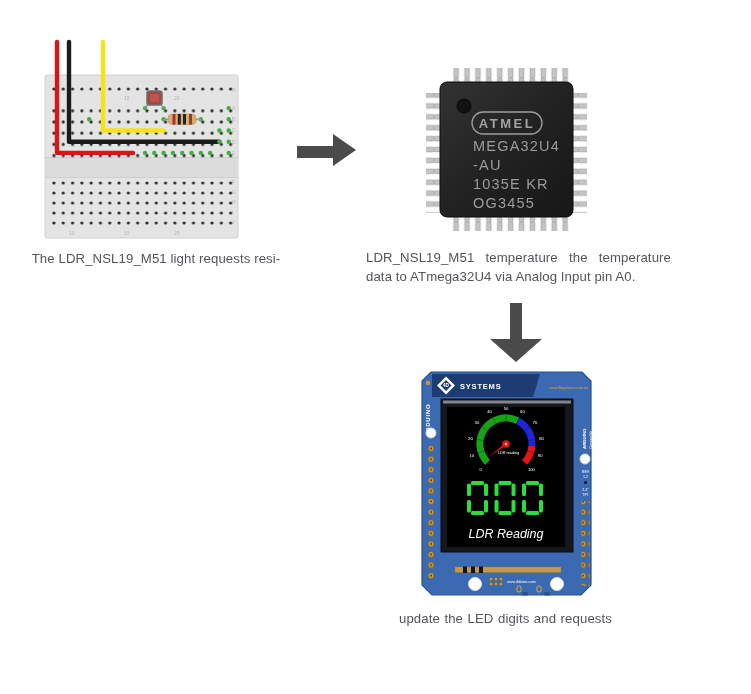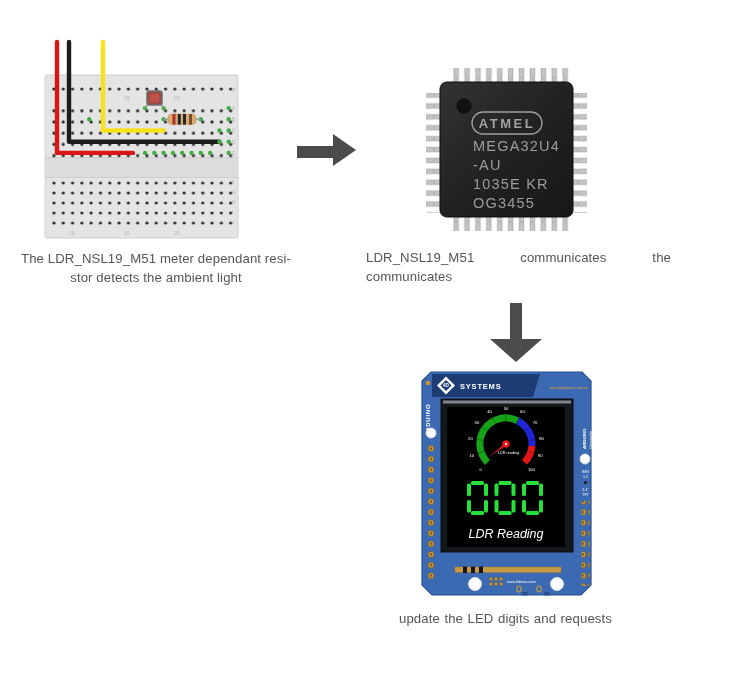--- a/index.html
+++ b/index.html
@@ -104,22 +104,21 @@
       <text x="192" y="186.3">J</text>
       <text x="84" y="62">15</text>
       <text x="134" y="62">20</text>
       <text x="29" y="197">10</text>
       <text x="84" y="197">15</text>
       <text x="134" y="197">20</text>
     </g>
   </svg>
 
   <div class="abs caption center" style="left:18px;top:250px;width:276px">
-    <span class="line">The LDR_NSL19_M51 meter dependant resi-</span>
-    <span class="line">stor detects the ambient light</span>
+    <span class="line">The LDR_NSL19_M51 light requests resi-</span>
   </div>
 
   <svg class="abs" style="left:296px;top:131px" width="62" height="38" viewBox="0 0 62 38">
     <polygon points="1,15 37,15 37,3 60,19 37,35 37,27 1,27" fill="#4b4b4b"></polygon>
   </svg>
 
   <svg class="abs" style="left:418px;top:46px" width="210" height="205" viewBox="0 0 210 205">
     <defs>
       <linearGradient id="chipGrad" x1="0" y1="0" x2="1" y2="1">
         <stop offset="0" stop-color="#333333"></stop>
@@ -146,21 +145,22 @@
     <text x="89" y="82" text-anchor="middle" font-size="13" font-weight="bold" letter-spacing="2.5" fill="#a2a2a2">ATMEL</text>
     <g class="mono" font-size="14.5" fill="#9c9c9c" letter-spacing="1.2" font-family="Liberation Mono,monospace">
       <text x="55" y="105">MEGA32U4</text>
       <text x="55" y="124">-AU</text>
       <text x="55" y="143">1035E KR</text>
       <text x="55" y="162">OG3455</text>
     </g>
   </svg>
 
   <div class="abs caption" style="left:366px;top:249px;width:305px">
-    <span class="jline">LDR_NSL19_M51 communicates the communicates</span>
+    <span class="jline">LDR_NSL19_M51 temperature the temperature</span>
+    <span class="line">data to ATmega32U4 via Analog Input pin A0.</span>
   </div>
 
   <svg class="abs" style="left:489px;top:303px" width="54" height="62" viewBox="0 0 54 62">
     <polygon points="21,0 33,0 33,36 53,36 27,59 1,36 21,36" fill="#4b4b4b"></polygon>
   </svg>
 
   <svg class="abs" style="left:419px;top:369px" width="177" height="232" viewBox="0 0 177 232">
     <defs>
       <pattern id="goldPad" patternUnits="userSpaceOnUse" width="8" height="10.6">
         <circle cx="4" cy="5.3" r="3" fill="#c89b3c" stroke="#7a5a1c" stroke-width="0.7"></circle>

